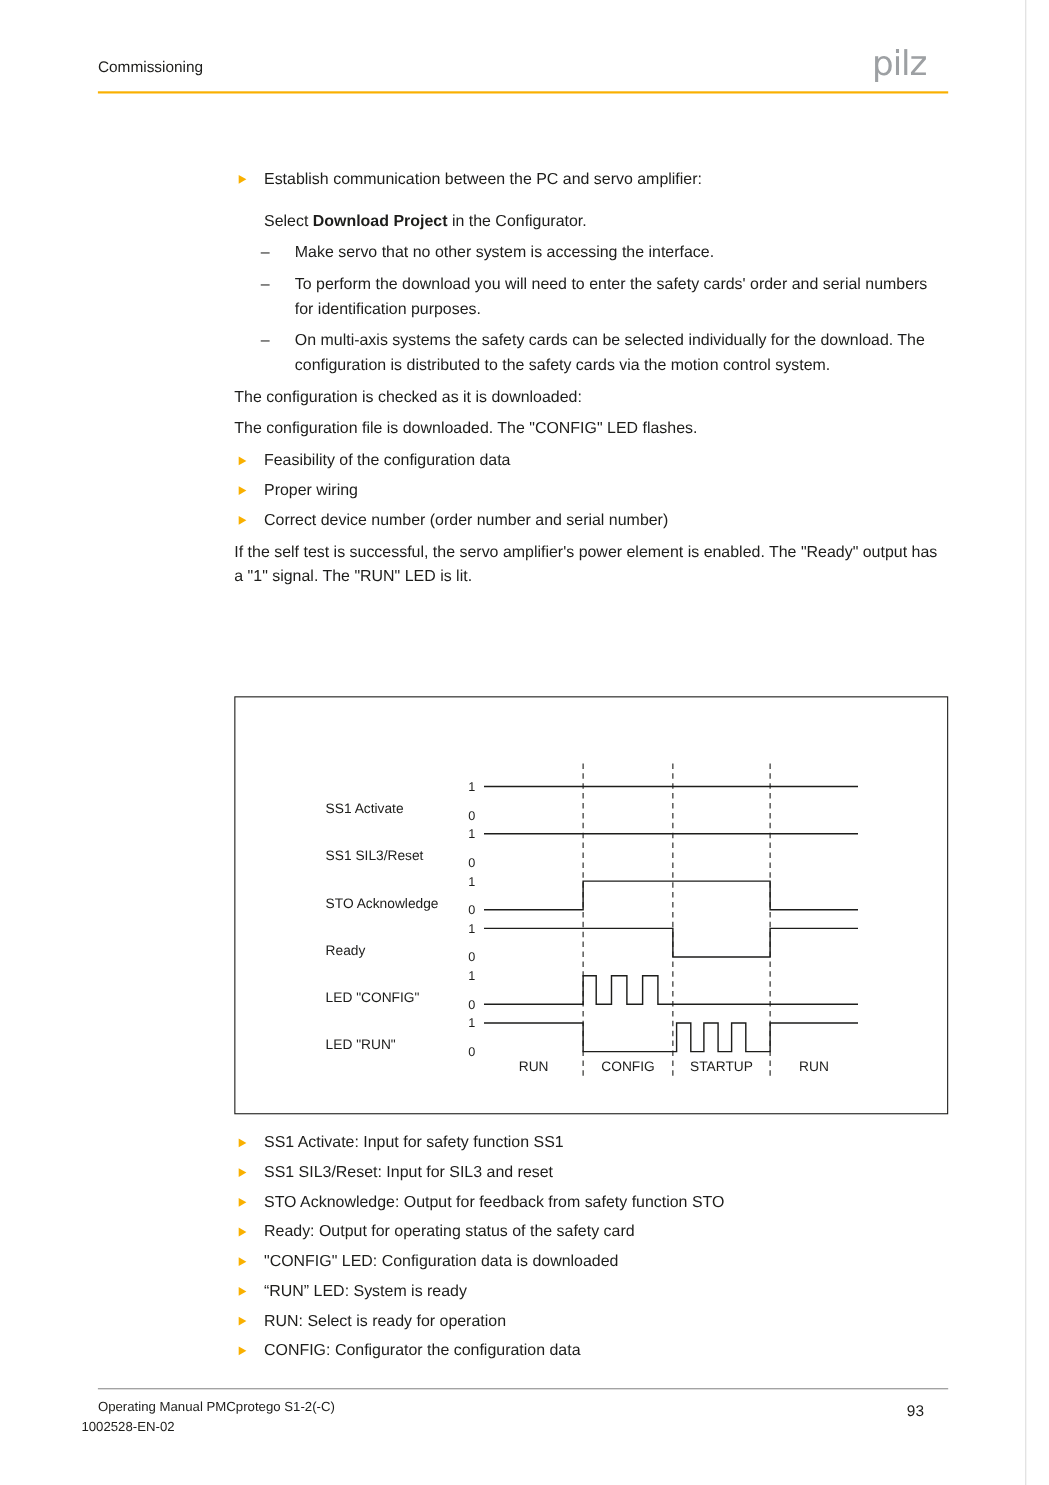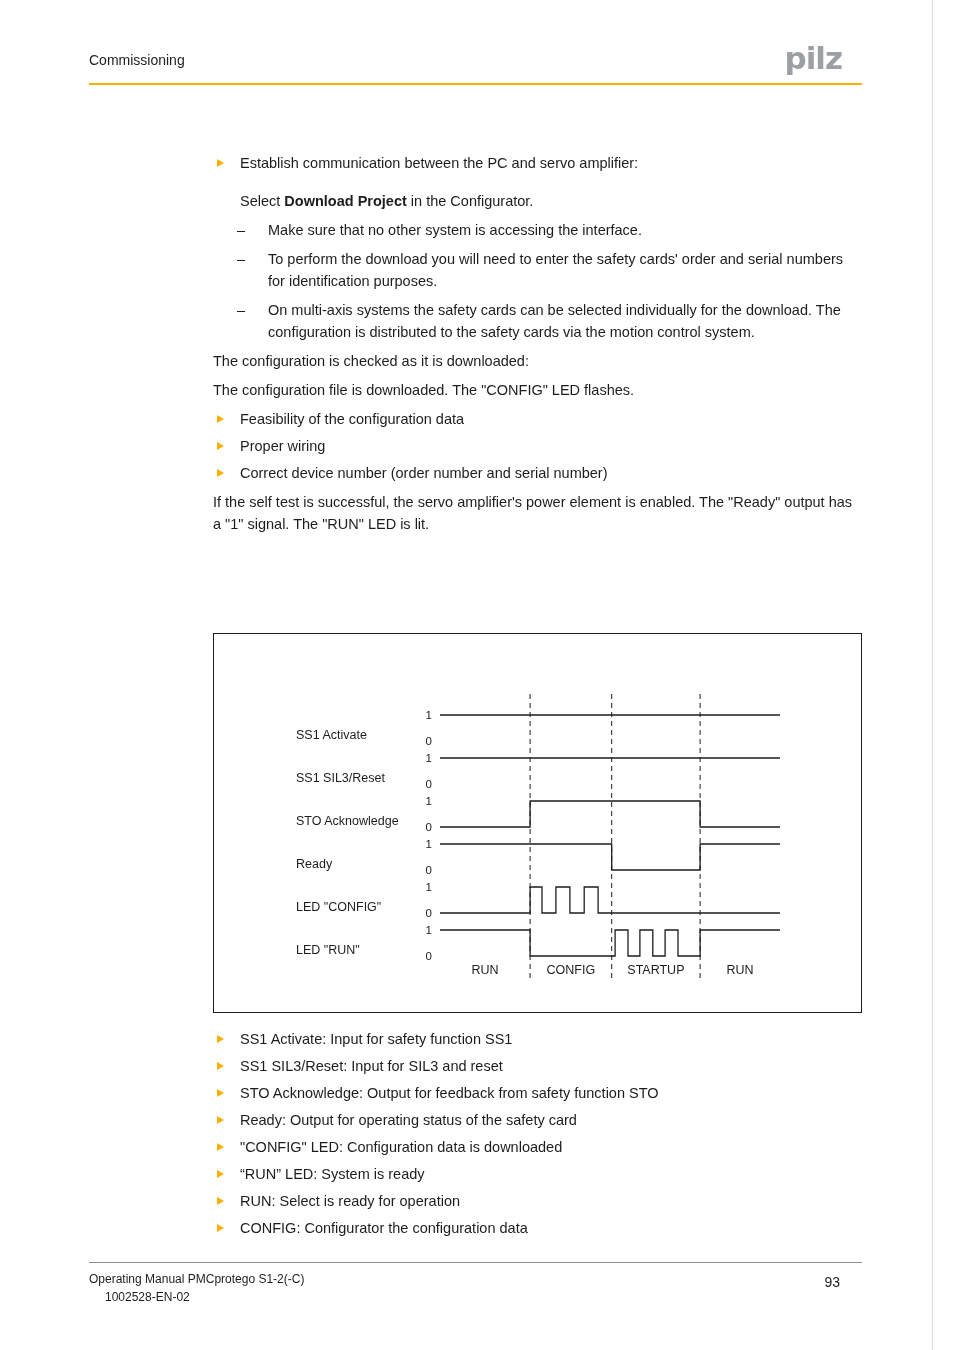--- a/index.html
+++ b/index.html
@@ -2,21 +2,21 @@
 <html style="--accent: #F9B000; --logo_gray: #9DA0A3; --line_dark: #1D1D1B;"><head>
 <meta charset="utf-8">
 <style>
   *{box-sizing:border-box}
   html,body{margin:0;padding:0;background:#fff}
   .page{position:relative;width:932px;height:1350px;background:#fff;outline:1px solid #dcdcdc;
         font-family:"Liberation Sans",sans-serif;color:#1d1d1b;overflow:hidden}
 
   
   .crumb{position:absolute;left:89px;top:52px;font-size:14px}
-  .logo{position:absolute;right:90px;top:40px;font-size:31px;font-weight:bold;letter-spacing:-1px;
+  .logo{position:absolute;right:90px;top:40px;font-size:31px;font-weight:normal;letter-spacing:-1px;
         color:var(--logo_gray,#9da0a3);font-family:"DejaVu Sans",sans-serif}
   .rule{position:absolute;left:89px;top:83px;width:773px;height:2px;background:var(--accent,#f9b000)}
 
   
   .main{position:absolute;left:213px;top:152px;width:650px;font-size:14.5px;line-height:22px}
   .heading{font-size:14.5px;font-weight:bold;margin:0 0 6px}
   p{margin:0}
   .arrow-item{position:relative;padding-left:27px;margin-bottom:5px}
   .arrow-icon{position:absolute;left:4px;top:7px;width:0;height:0;
         border-left:7px solid var(--accent,#f9b000);
@@ -37,21 +37,21 @@
   .phase{font-size:12.5px}
   .wave{fill:none;stroke:#1d1d1b;stroke-width:1.3}
   .dashline{stroke:#1d1d1b;stroke-width:1;stroke-dasharray:5 4}
 
   
   .legend{position:absolute;left:213px;top:1028px;width:650px;font-size:14.5px;line-height:22px}
 
   
   .footer-rule{position:absolute;left:89px;top:1262px;width:773px;height:1px;background:#8d8d8d}
   .footer-line1{position:absolute;left:89px;top:1272px;font-size:12px}
-  .footer-line2{position:absolute;left:105px;top:1290px;font-size:12px}
+  .footer-line2{position:absolute;left:74px;top:1290px;font-size:12px}
   .page-number{position:absolute;right:92px;top:1274px;font-size:14px}
 </style>
 </head>
 <body>
 
 <div class="page">
 
   <span class="crumb">Commissioning</span>
   <span class="logo">pilz</span>
   <div class="rule"></div>
@@ -59,21 +59,21 @@
   <div class="main">
 
     <div class="arrow-item">
       <span class="arrow-icon"></span>
       <p>Establish communication between the PC and servo amplifier:</p>
       <p class="mt"><span>Select </span><span class="b">Download Project</span><span> in the Configurator.</span></p>
 
       <div class="dash-list">
         <div class="dash-item">
           <span class="dash-marker">–</span>
-          <p>Make sure that no other system is accessing the interface.</p>
+          <p>Make servo that no other system is accessing the interface.</p>
         </div>
         <div class="dash-item">
           <span class="dash-marker">–</span>
           <p>To perform the download you will need to enter the safety cards' order and serial numbers for identification purposes.</p>
         </div>
         <div class="dash-item">
           <span class="dash-marker">–</span>
           <p>On multi-axis systems the safety cards can be selected individually for the download. The configuration is distributed to the safety cards via the motion control system.</p>
         </div>
       </div>

